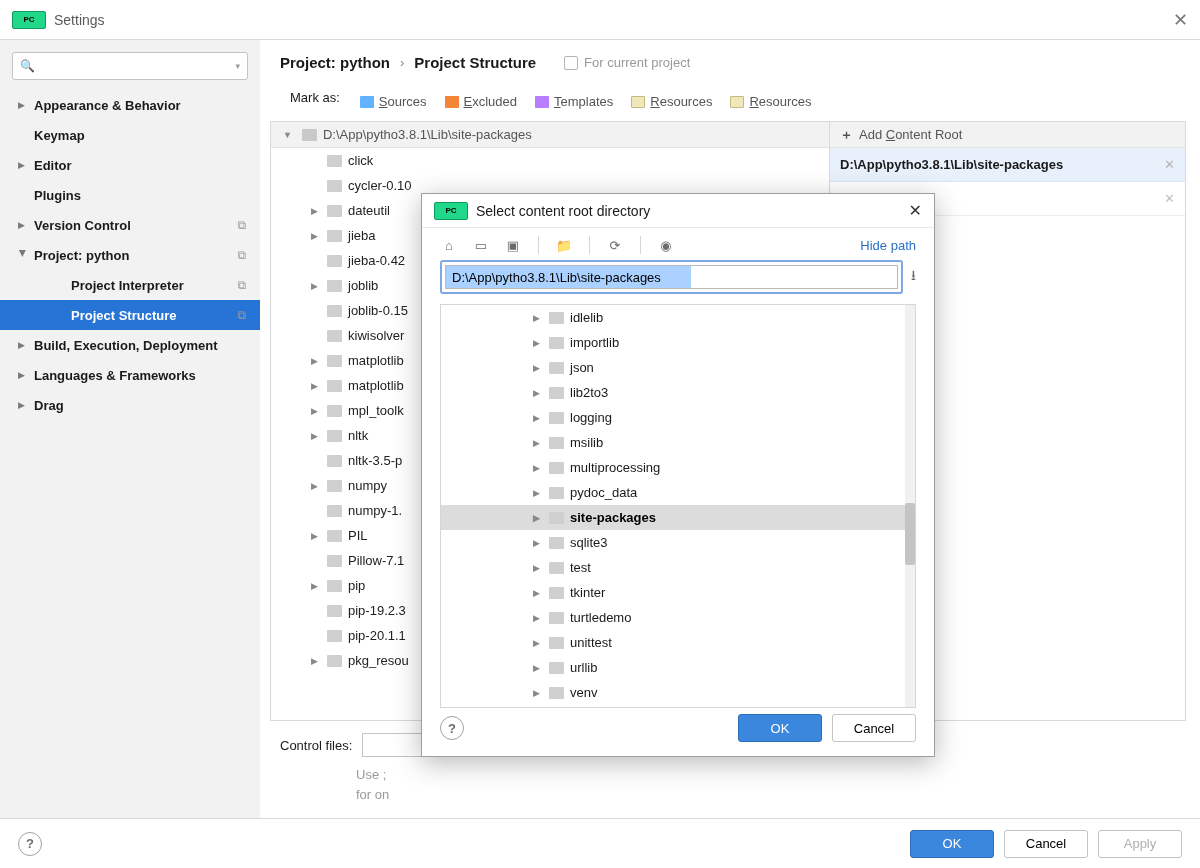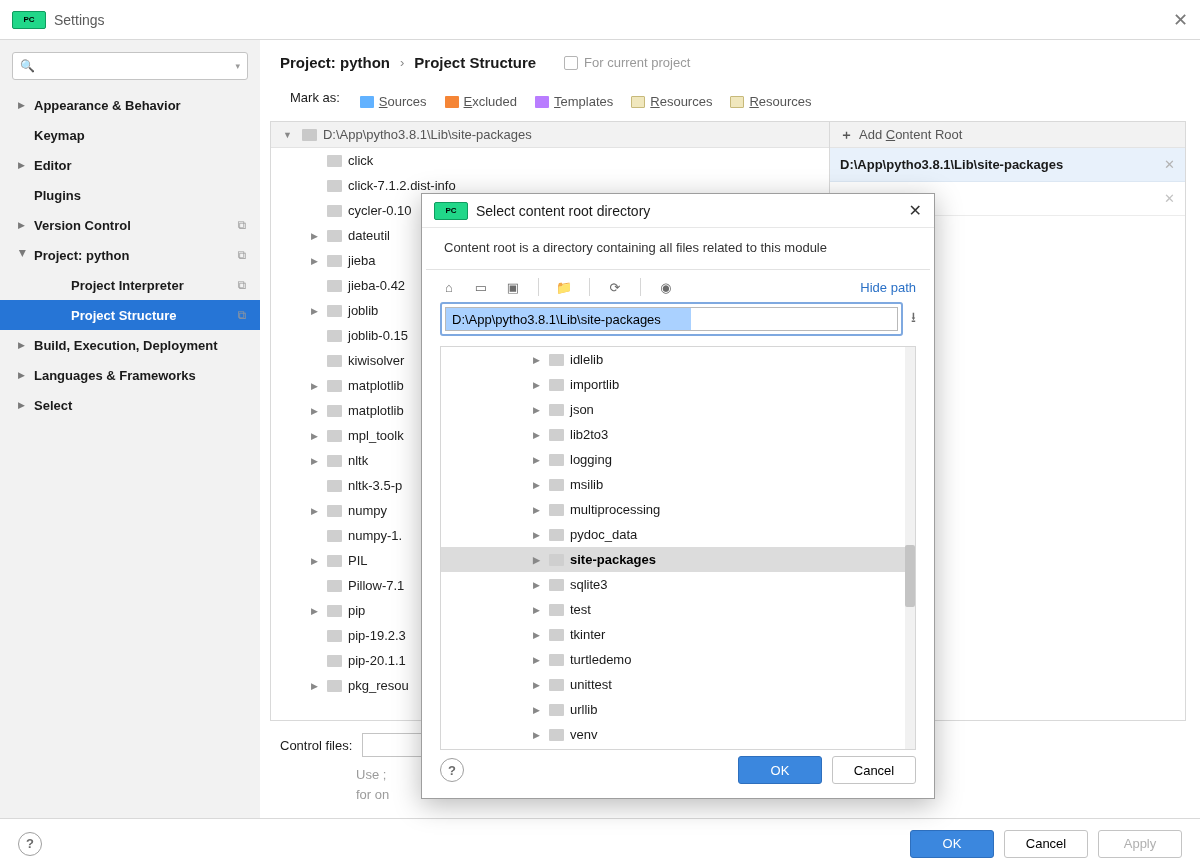--- a/index.html
+++ b/index.html
@@ -166,21 +166,21 @@
         <div class="nav-item">
           <span class="tri">▶</span>
           <span class="lbl">Build, Execution, Deployment</span>
         </div>
         <div class="nav-item">
           <span class="tri">▶</span>
           <span class="lbl">Languages &amp; Frameworks</span>
         </div>
         <div class="nav-item">
           <span class="tri">▶</span>
-          <span class="lbl">Select</span>
+          <span class="lbl">Drag</span>
         </div>
       </div>
   </div>
 
   <div class="main-panel">
     <div class="breadcrumb-row">
       <span class="crumb">Project: python</span>
       <span class="sep">›</span>
       <span class="crumb">Project Structure</span>
       <span class="cur-proj">
@@ -224,25 +224,20 @@
         </div>
         <div class="tree-body" id="tree-body">
             <div class="tree-row deep">
               <span class="tri">▶</span>
               <span class="fld"></span>
               <span class="nm">click</span>
             </div>
             <div class="tree-row deep">
               <span class="tri">▶</span>
               <span class="fld"></span>
-              <span class="nm">click-7.1.2.dist-info</span>
-            </div>
-            <div class="tree-row deep">
-              <span class="tri">▶</span>
-              <span class="fld"></span>
               <span class="nm">cycler-0.10</span>
             </div>
             <div class="tree-row deep has">
               <span class="tri">▶</span>
               <span class="fld"></span>
               <span class="nm">dateutil</span>
             </div>
             <div class="tree-row deep has">
               <span class="tri">▶</span>
               <span class="fld"></span>
@@ -369,21 +364,20 @@
   <button class="btn">Cancel</button>
   <button class="btn disabled">Apply</button>
 </div>
 
 <div class="modal">
   <div class="modal-titlebar">
     <div class="app-icon">PC</div>
     <span class="modal-title">Select content root directory</span>
     <span class="modal-close">✕</span>
   </div>
-  <div class="modal-desc">Content root is a directory containing all files related to this module</div>
 
   <div class="modal-toolbar">
     <span class="tool-ic">⌂</span>
     <span class="tool-ic">▭</span>
     <span class="tool-ic">▣</span>
     <span class="tool-sep"></span>
     <span class="tool-ic">📁</span>
     <span class="tool-sep"></span>
     <span class="tool-ic">⟳</span>
     <span class="tool-sep"></span>

